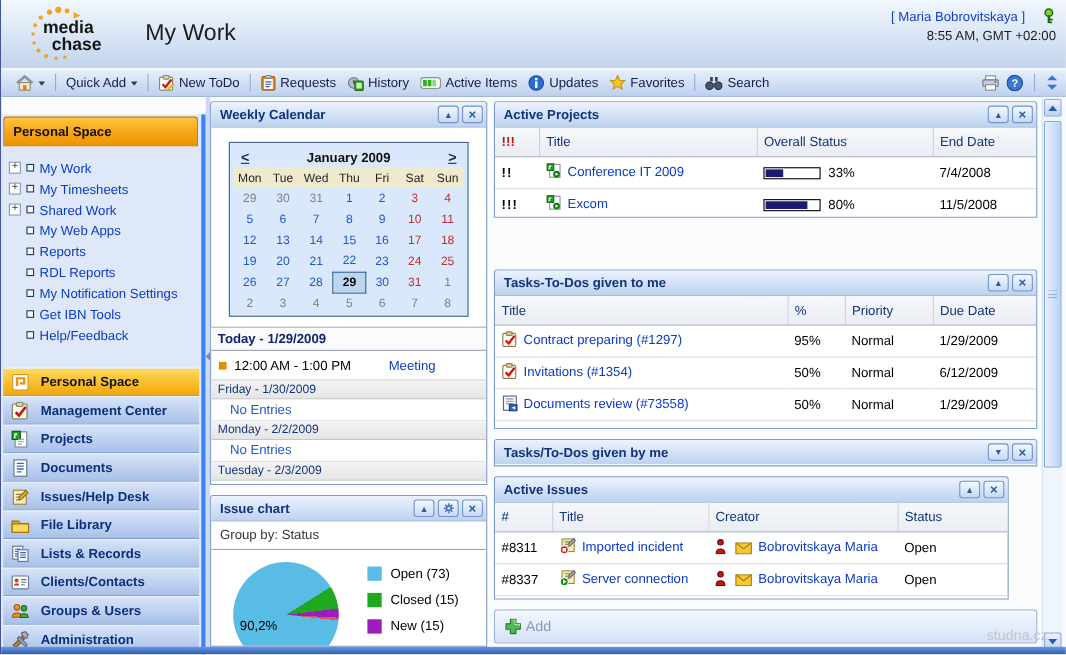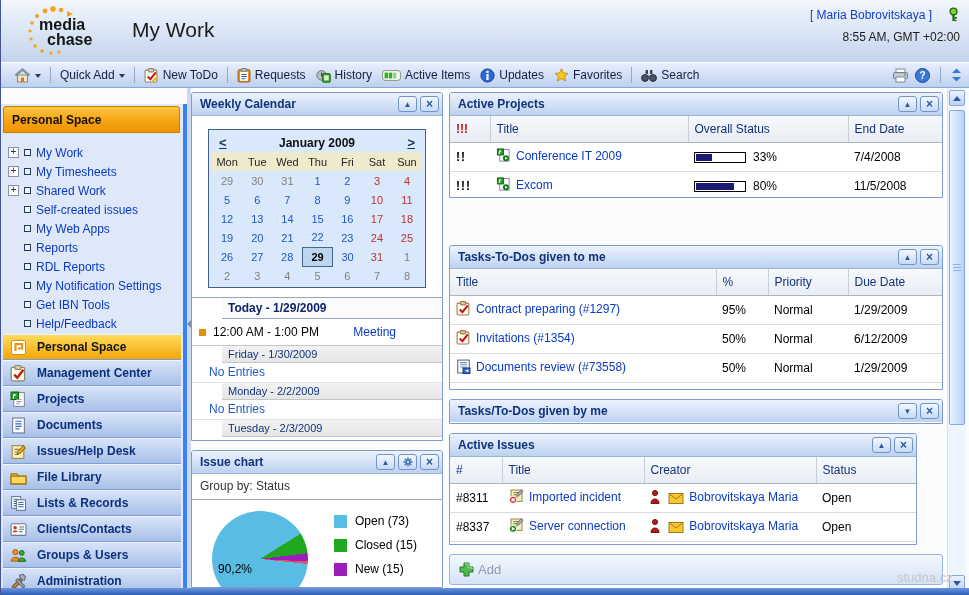--- a/index.html
+++ b/index.html
@@ -6,21 +6,21 @@
   #app{position:relative;width:969px;height:595px;overflow:hidden;background:#fbfcfe;border-left:1px solid #44549c;box-sizing:border-box;}
 
   
   .top-header{position:absolute;left:0;top:0;width:969px;height:62px;
     background:linear-gradient(180deg,#f2f6fd 0%,#dde8f7 45%,#c2d3ec 100%);}
   .logo{position:absolute;left:10px;top:3px;width:110px;height:56px;}
   .page-title{position:absolute;left:131px;top:18px;font-size:21px;color:#1c1c1c;}
   .user-block{position:absolute;right:10px;top:7px;text-align:right;font-size:12px;}
   .user-line{display:flex;align-items:center;justify-content:flex-end;gap:15px;}
   .user-name{color:#1141c9;cursor:pointer;}
-  .user-time{color:#1c1c1c;margin-top:8px;}
+  .user-time{color:#1c1c1c;margin-top:3px;}
 
   
   .toolbar{position:absolute;left:0;top:62px;width:969px;height:26px;box-sizing:border-box;
     background:linear-gradient(#e8effc,#bdd1ee);border-top:1px solid #f8fbff;border-bottom:1px solid #8aa6d2;
     display:flex;align-items:center;padding:0 8px;font-size:12px;color:#141f44;}
   .tb-item{display:flex;align-items:center;gap:4px;padding:0 5px;cursor:pointer;white-space:nowrap;}
   .tb-sep{width:1px;height:16px;background:#94abd0;margin:0 4px;flex:0 0 1px;}
   .tb-right{margin-left:auto;display:flex;align-items:center;gap:6px;}
   .caret{width:0;height:0;border:3px solid transparent;border-top:4px solid #2a3a5c;margin-top:4px;}
 
@@ -75,21 +75,21 @@
   .cal-arrow{font-weight:bold;text-decoration:underline;color:#15305c;font-size:13px;cursor:pointer;}
   .cal-title{flex:1;text-align:center;font-weight:bold;font-size:12px;color:#101010;}
   table.cal{border-collapse:collapse;margin:0 auto;}
   .cal th{background:#efe9ce;font-size:11px;font-weight:normal;color:#262626;width:29px;height:17px;}
   .cal td{width:29px;height:19px;text-align:center;font-size:11px;cursor:pointer;box-sizing:border-box;}
   .cal td.w{color:#2257c8;} .cal td.e{color:#c03030;} .cal td.o{color:#808080;}
   .cal td.s{color:#000;font-weight:bold;background:#bcd6f0;border:1px solid #44688c;}
 
   .agenda{border-top:1px solid #97a4b6;}
   .ag-day{background:linear-gradient(#f3f3f3,#e5e5e5);color:#10337c;font-size:11px;
-    padding:2px 6px;border-bottom:1px solid #c6c6c6;margin-left:30px;}
+    padding:2px 6px;border-bottom:1px solid #c6c6c6;}
   .ag-day.today{background:#fbfbfb;font-weight:bold;font-size:12px;color:#10246e;
     border-bottom:1px solid #97a4b6;padding:3px 6px;}
   .ag-entry{display:flex;align-items:center;padding:6px 46px 6px 7px;border-bottom:1px solid #c6c6c6;}
   .ag-bullet{width:7px;height:7px;background:#e09000;margin-right:7px;flex:0 0 7px;}
   .ag-time{font-size:12px;color:#000;white-space:nowrap;}
   .ag-link{margin-left:auto;color:#0a3ac8;font-size:12px;cursor:pointer;}
   .ag-empty{color:#2257c8;font-size:12px;padding:2px 6px 3px 17px;border-bottom:1px solid #e2e2e2;}
 
   
   .groupby{font-size:12px;color:#333;padding:5px 8px 6px;border-bottom:1px solid #a6a6a6;}
@@ -287,25 +287,20 @@
         </div>
         <div class="tree-row">
           <span class="expander">+</span>
           <span class="bullet"></span>
           <a class="tree-link">My Timesheets</a>
         </div>
         <div class="tree-row">
           <span class="expander">+</span>
           <span class="bullet"></span>
           <a class="tree-link">Shared Work</a>
-        </div>
-        <div class="tree-row">
-          <span class="spacer"></span>
-          <span class="bullet"></span>
-          <a class="tree-link">Self-created issues</a>
         </div>
         <div class="tree-row">
           <span class="spacer"></span>
           <span class="bullet"></span>
           <a class="tree-link">My Web Apps</a>
         </div>
         <div class="tree-row">
           <span class="spacer"></span>
           <span class="bullet"></span>
           <a class="tree-link">Reports</a>

